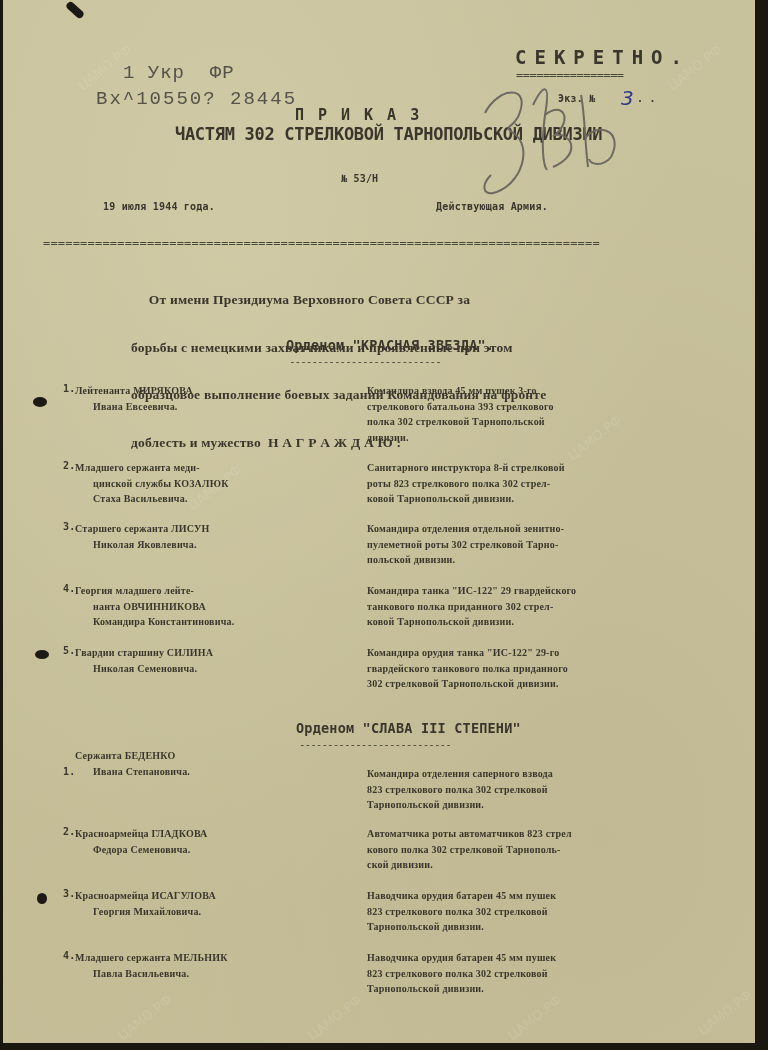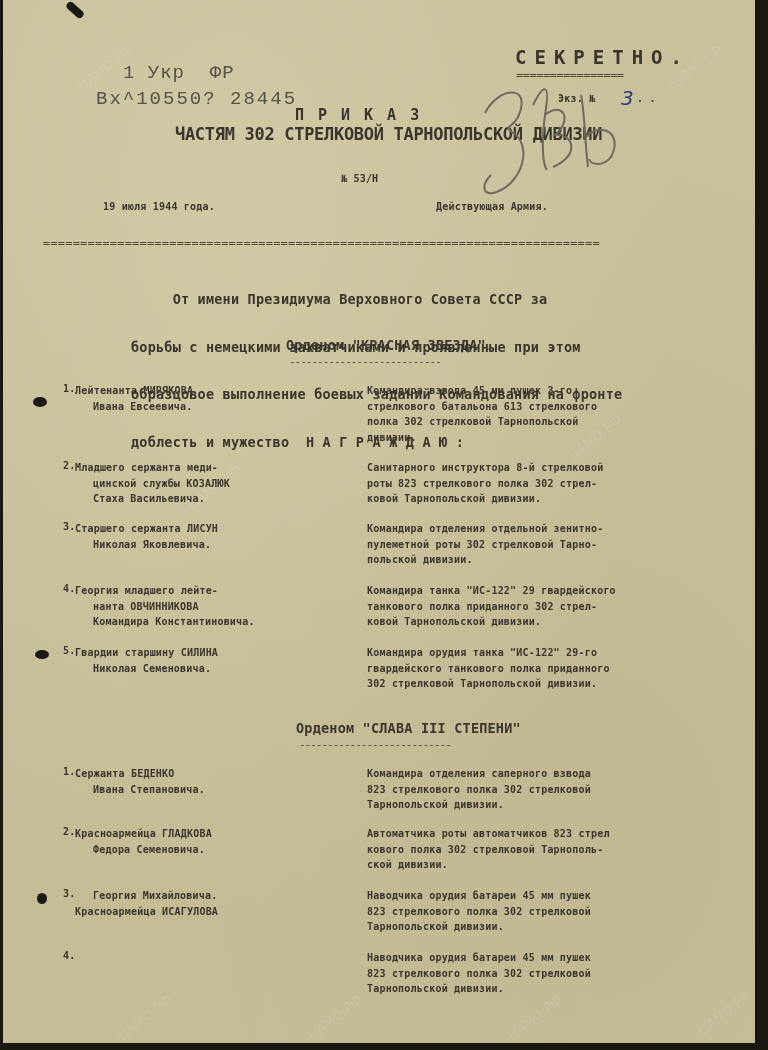--- a/index.html
+++ b/index.html
@@ -16,21 +16,21 @@
       radial-gradient(ellipse at 30% 20%, rgba(214,208,172,0.55), rgba(0,0,0,0) 60%),
       radial-gradient(ellipse at 80% 80%, rgba(180,170,130,0.35), rgba(0,0,0,0) 60%),
       radial-gradient(ellipse at 10% 90%, rgba(190,182,140,0.4), rgba(0,0,0,0) 55%);
     overflow: hidden;
   }
   .abs { position: absolute; white-space: pre; }
   .type { color: #3a362c; font-size: 10px; font-weight: bold; letter-spacing: 0.2px; }
   .stamp { color: #55524a; font-family: Liberation Mono, monospace; font-size: 19px; letter-spacing: 1px; }
   .spaced { letter-spacing: 8px; }
   .dash { color: #4a463a; font-size: 11px; letter-spacing: -1px; overflow: hidden; }
-  .line { display: block; line-height: 15.5px; }
+  .line { display: block; line-height: 15.5px; font-family: Liberation Serif, serif; }
   .hand { position: absolute; }
   .hole { position: absolute; background: #1c1a14; border-radius: 50%; }
   .watermark { position: absolute; color: rgba(255,255,255,0.10); font-family: "DejaVu Sans", sans-serif; font-size: 13px; transform: rotate(-38deg); }
   .award-left { position: absolute; left: 72px; width: 285px; }
   .award-right { position: absolute; left: 364px; width: 390px; }
 </style>
 </head>
 <body>
 
 <div class="paper">
@@ -84,21 +84,21 @@
   <div class="abs type" style="left:283px;top:337px;font-size:13.5px">Орденом "КРАСНАЯ ЗВЕЗДА".</div>
   <div class="abs dash" style="left:286px;top:355px;font-size:11px">---------------------------</div>
 
   <div class="award-left type" style="top:383px">
     <span class="line">Лейтенанта МИРЯКОВА</span>
     <span class="line" style="padding-left:18px">Ивана Евсеевича.</span>
   </div>
   <div class="abs type" style="left:60px;top:383px">1.</div>
   <div class="award-right type" style="top:383px">
     <span class="line">Командира взвода 45 мм пушек 3-го</span>
-    <span class="line">стрелкового батальона 613 стрелкового</span>
+    <span class="line">стрелкового батальона 393 стрелкового</span>
     <span class="line">полка 302 стрелковой Тарнопольской</span>
     <span class="line">дивизии.</span>
   </div>
 
   <div class="abs type" style="left:60px;top:460px">2.</div>
   <div class="award-left type" style="top:460px">
     <span class="line">Младшего сержанта меди-</span>
     <span class="line" style="padding-left:18px">цинской службы КОЗАЛЮК</span>
     <span class="line" style="padding-left:18px">Стаха Васильевича.</span>
   </div>
@@ -139,21 +139,21 @@
   <div class="award-right type" style="top:645px">
     <span class="line">Командира орудия танка "ИС-122" 29-го</span>
     <span class="line">гвардейского танкового полка приданного</span>
     <span class="line">302 стрелковой Тарнопольской дивизии.</span>
   </div>
 
   <div class="abs type" style="left:293px;top:720px;font-size:13.5px">Орденом "СЛАВА III СТЕПЕНИ"</div>
   <div class="abs dash" style="left:296px;top:738px;font-size:11px">---------------------------</div>
 
   <div class="abs type" style="left:60px;top:766px">1.</div>
-  <div class="award-left type" style="top:766px">
+  <div class="award-left type" style="top:748px">
     <span class="line">Сержанта БЕДЕНКО</span>
     <span class="line" style="padding-left:18px">Ивана Степановича.</span>
   </div>
   <div class="award-right type" style="top:766px">
     <span class="line">Командира отделения саперного взвода</span>
     <span class="line">823 стрелкового полка 302 стрелковой</span>
     <span class="line">Тарнопольской дивизии.</span>
   </div>
 
   <div class="abs type" style="left:60px;top:826px">2.</div>
@@ -162,29 +162,33 @@
     <span class="line" style="padding-left:18px">Федора Семеновича.</span>
   </div>
   <div class="award-right type" style="top:826px">
     <span class="line">Автоматчика роты автоматчиков 823 стрел</span>
     <span class="line">кового полка 302 стрелковой Тарнополь-</span>
     <span class="line">ской дивизии.</span>
   </div>
 
   <div class="abs type" style="left:60px;top:888px">3.</div>
   <div class="award-left type" style="top:888px">
+    <span class="line">Красноармейца ИСАГУЛОВА</span>
     <span class="line" style="padding-left:18px">Георгия Михайловича.</span>
-    <span class="line">Красноармейца ИСАГУЛОВА</span>
   </div>
   <div class="award-right type" style="top:888px">
     <span class="line">Наводчика орудия батареи 45 мм пушек</span>
     <span class="line">823 стрелкового  полка 302 стрелковой</span>
     <span class="line">Тарнопольской дивизии.</span>
   </div>
 
   <div class="abs type" style="left:60px;top:950px">4.</div>
+  <div class="award-left type" style="top:950px">
+    <span class="line">Младшего сержанта МЕЛЬНИК</span>
+    <span class="line" style="padding-left:18px">Павла Васильевича.</span>
+  </div>
   <div class="award-right type" style="top:950px">
     <span class="line">Наводчика орудия батареи 45 мм пушек</span>
     <span class="line">823 стрелкового полка 302 стрелковой</span>
     <span class="line">Тарнопольской дивизии.</span>
   </div>
 
 </div>
 
 </body></html>

